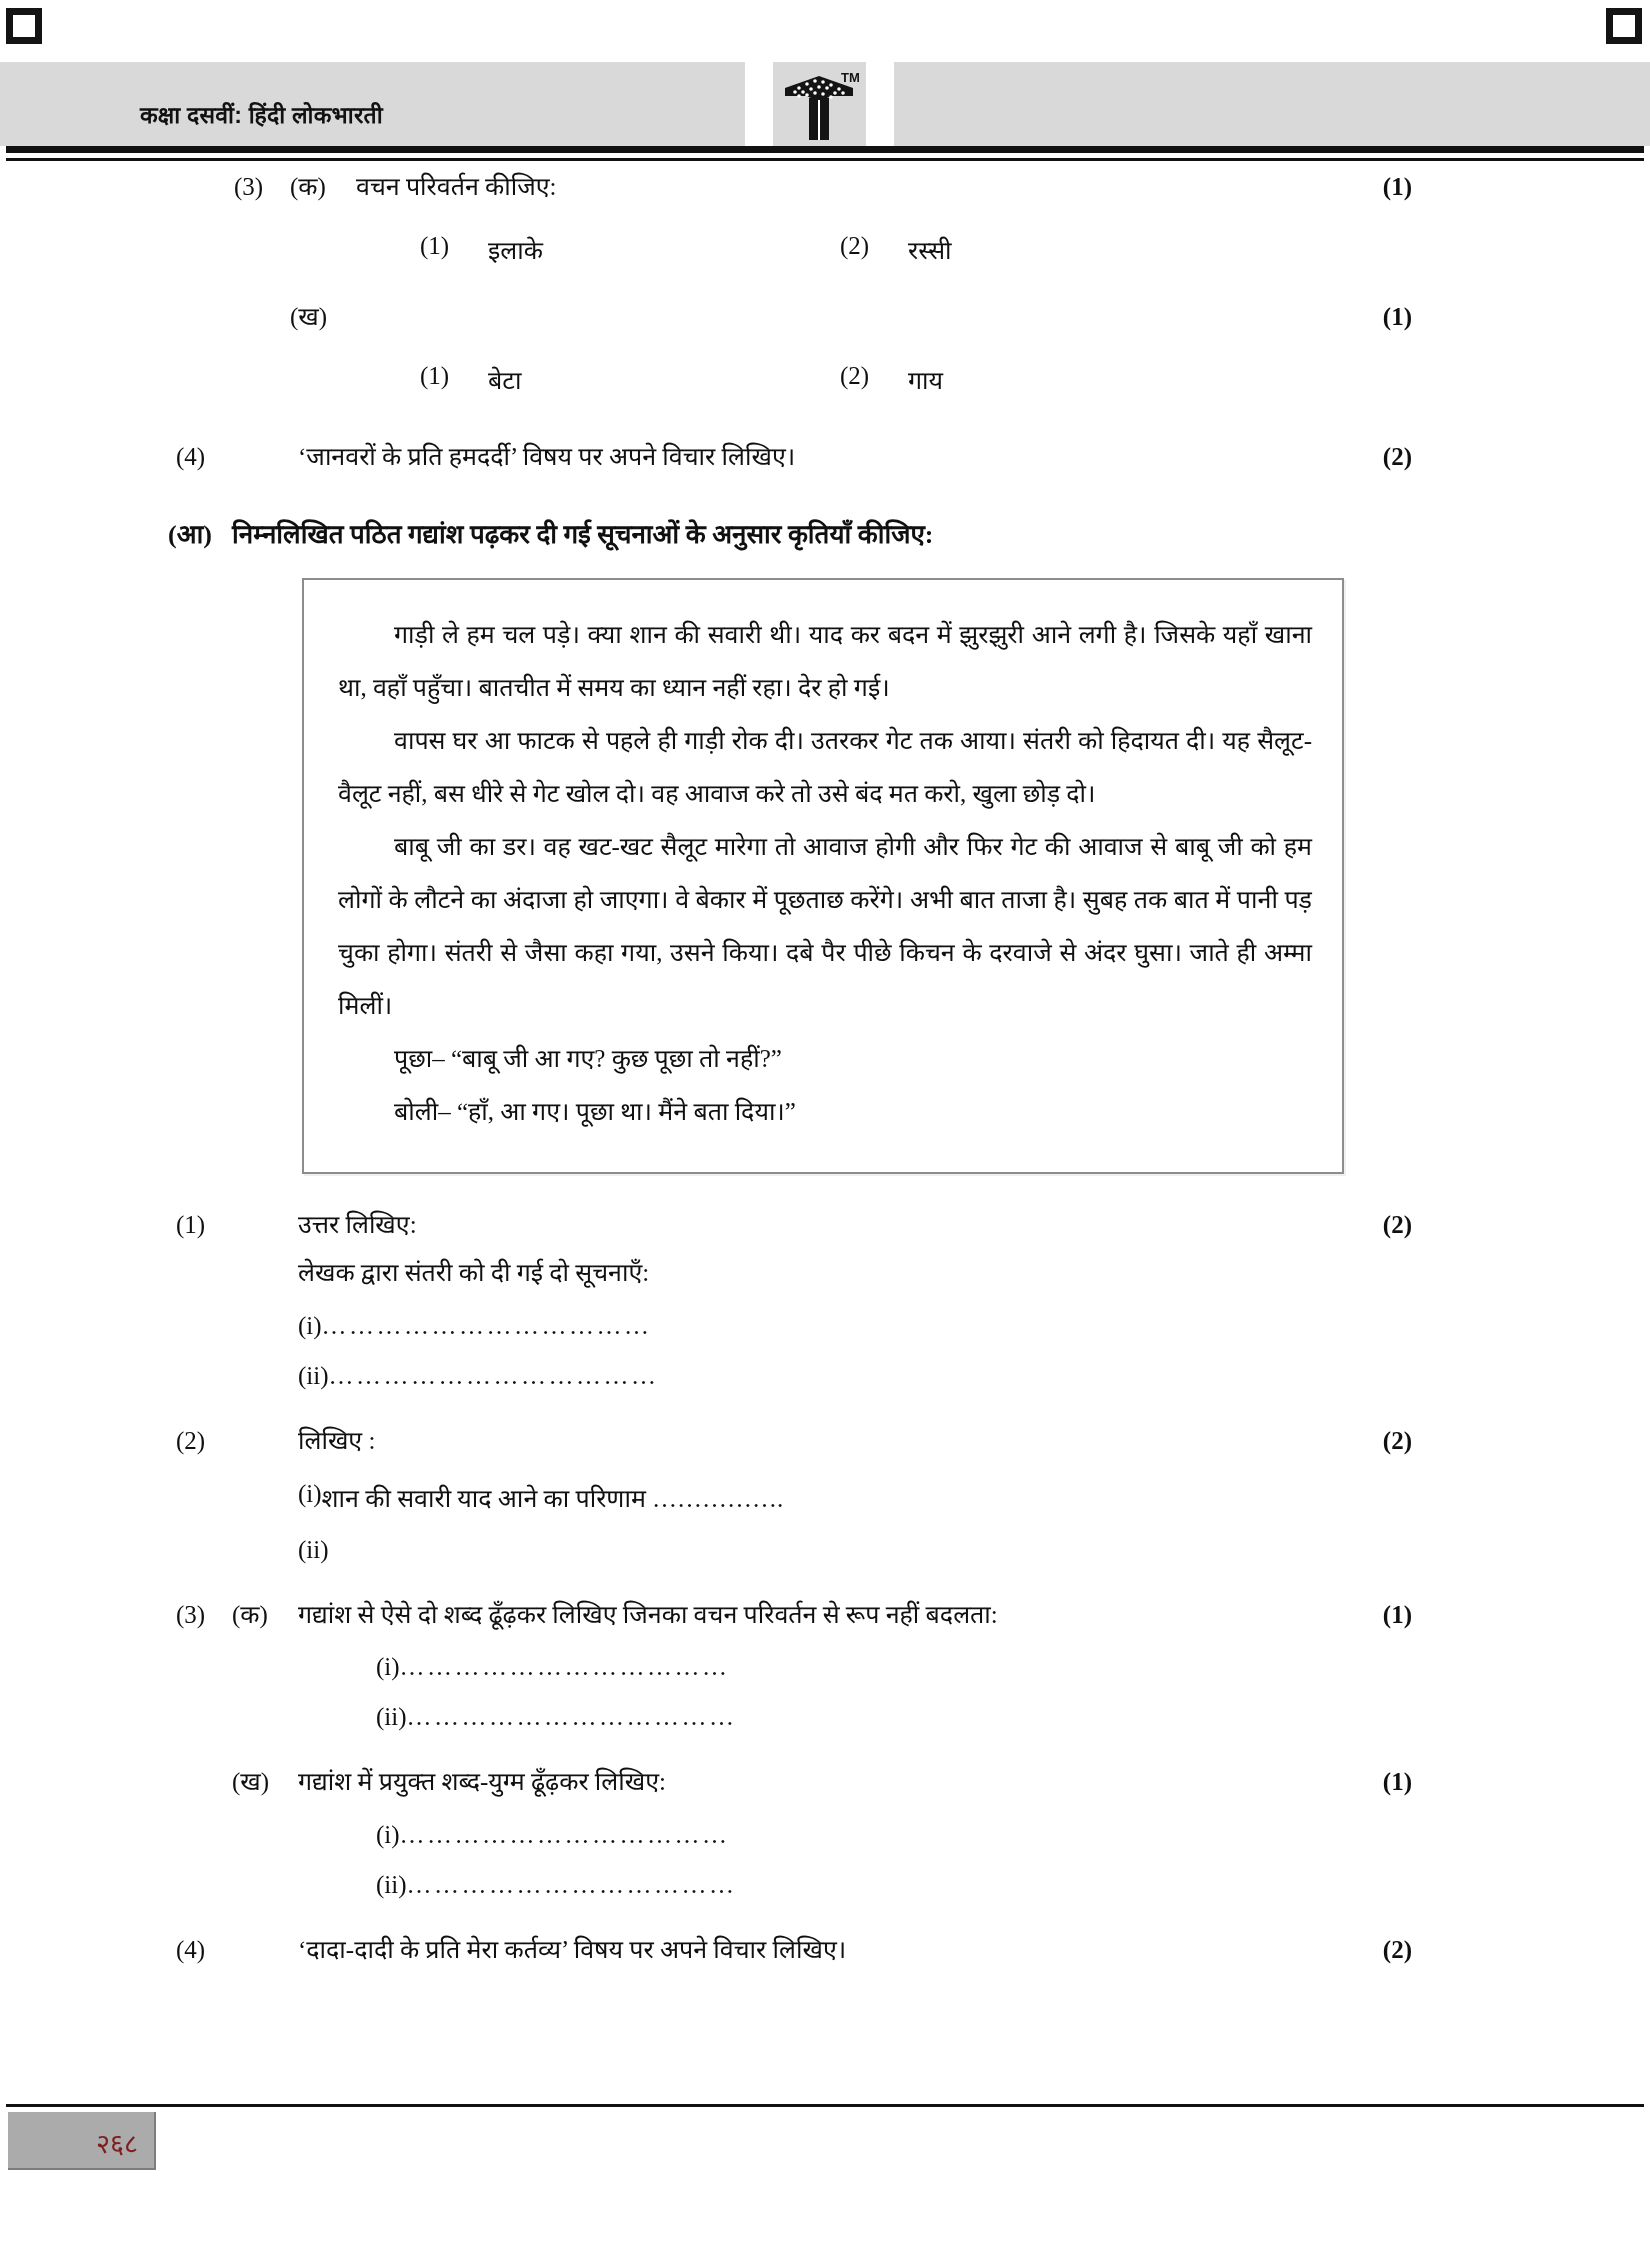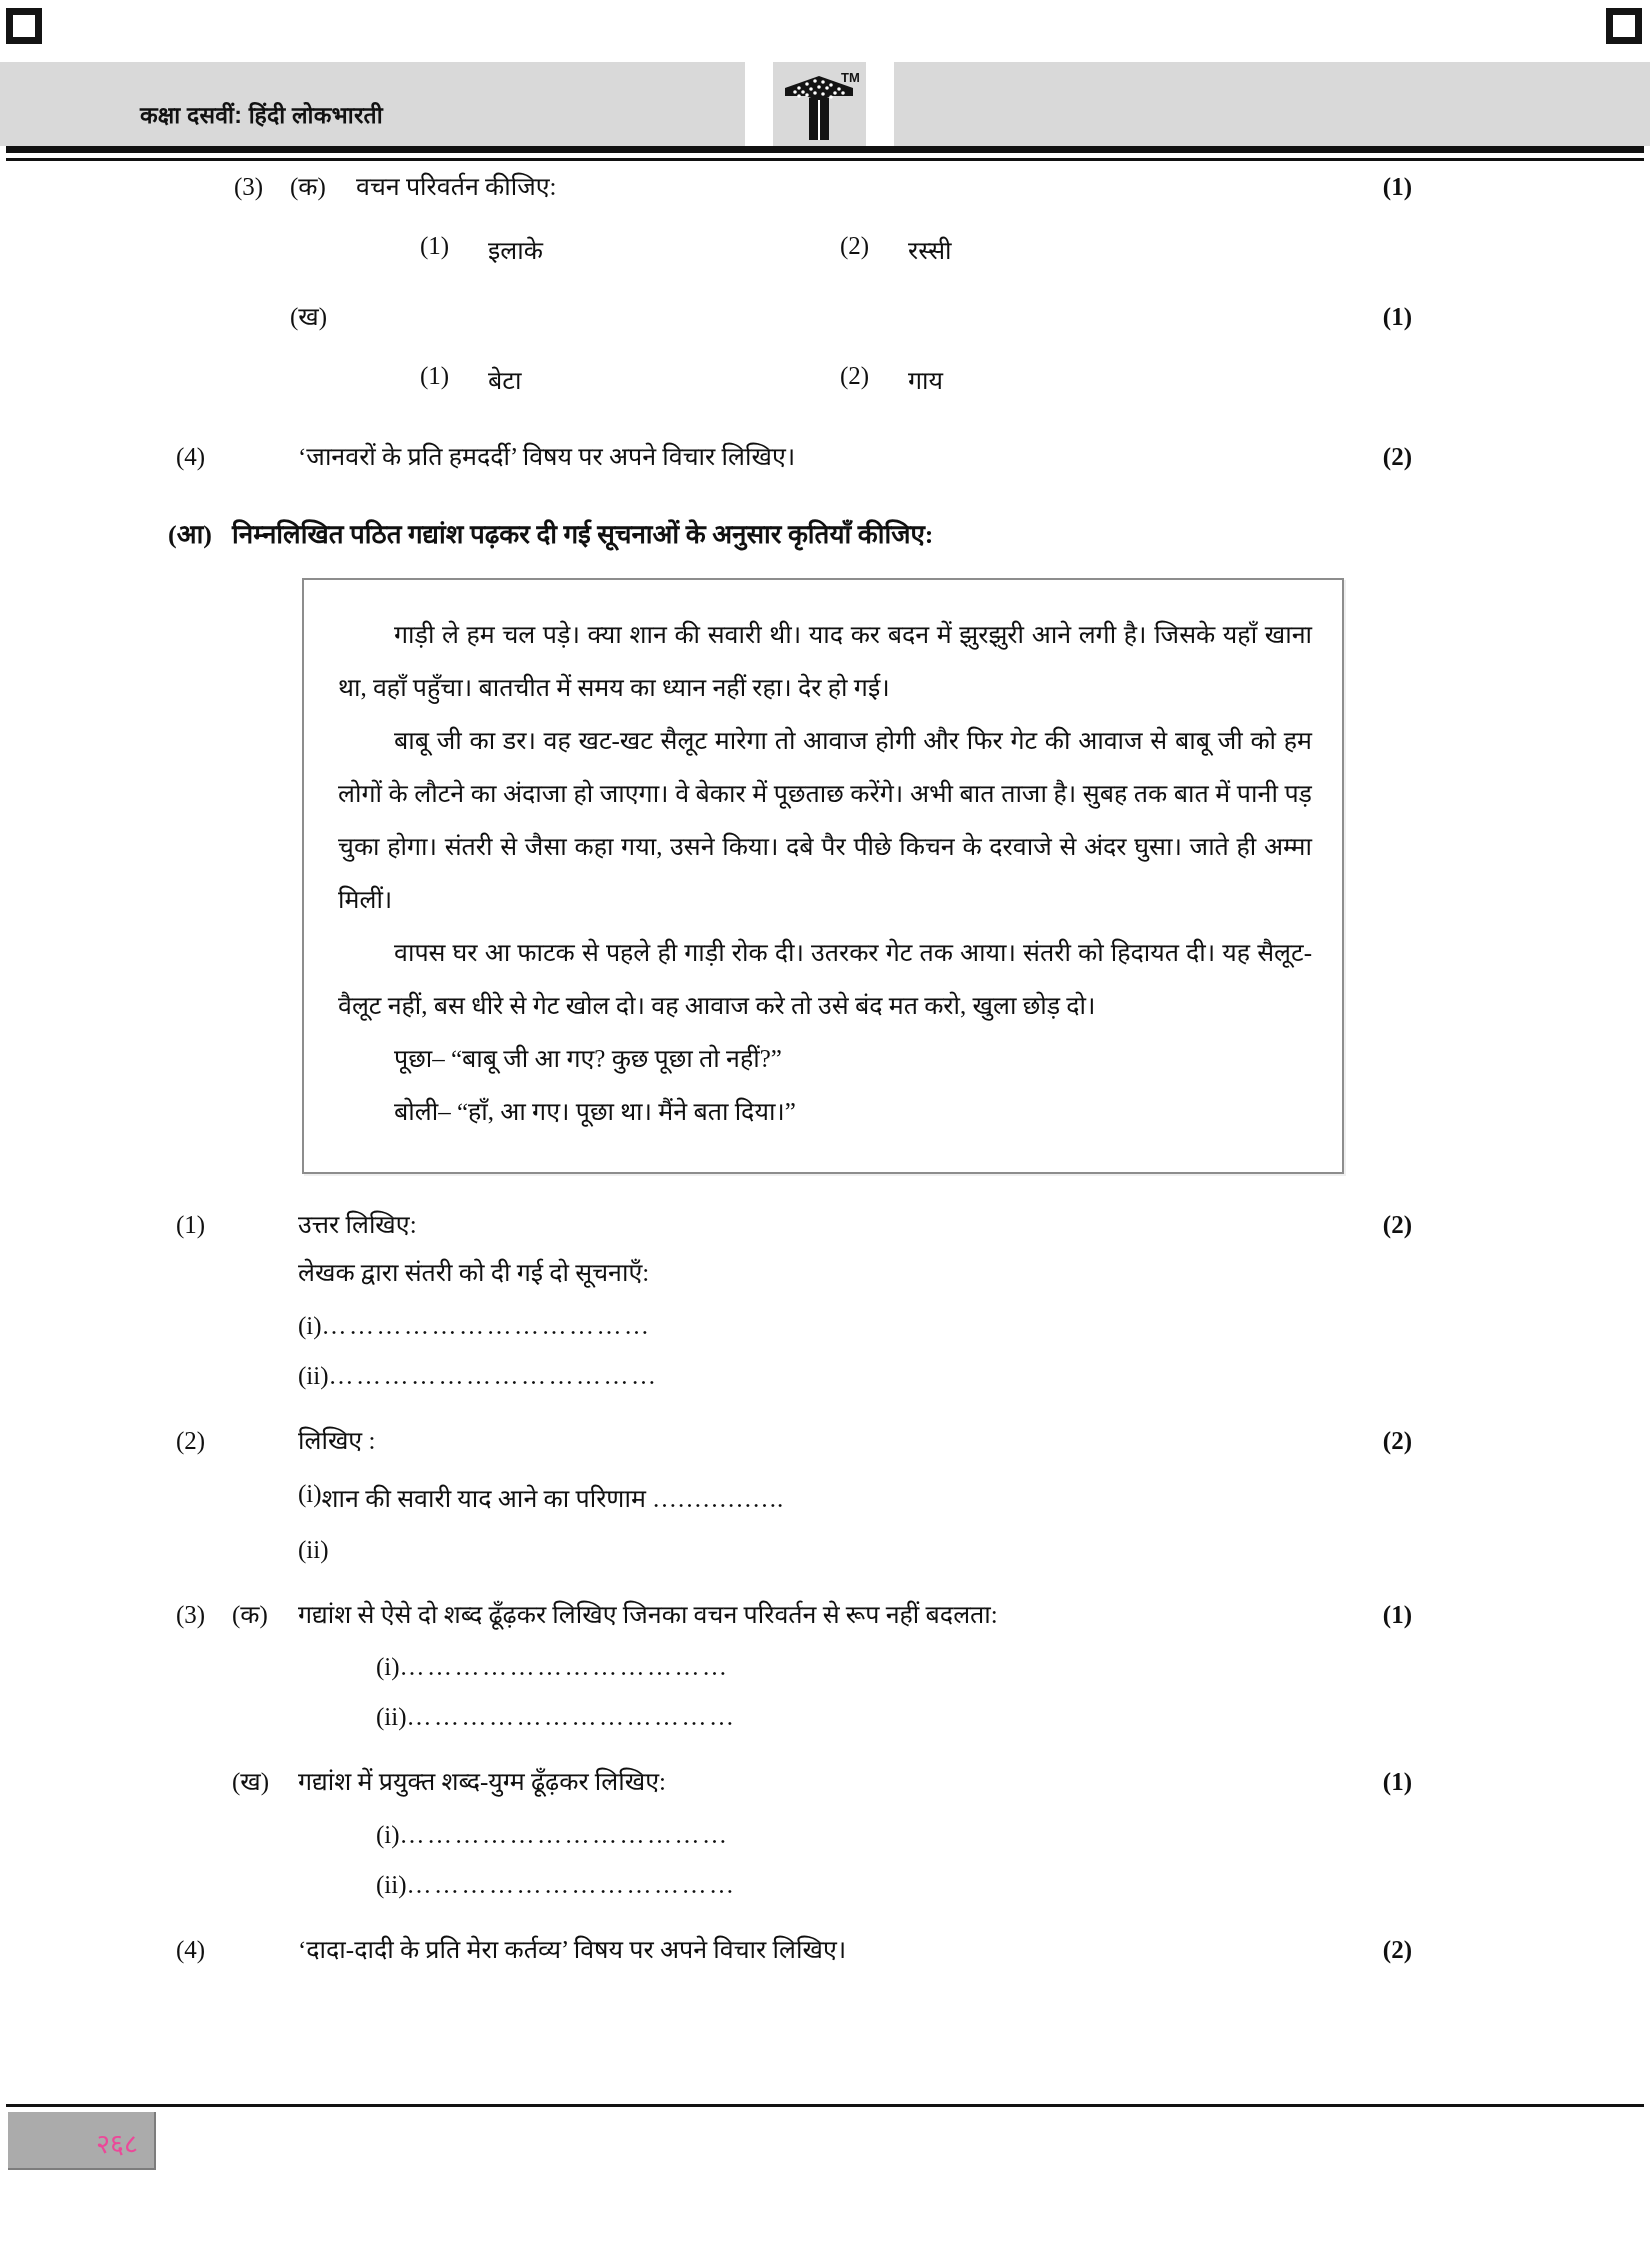--- a/index.html
+++ b/index.html
@@ -159,21 +159,21 @@
     background: #ababab;
     border-right: 2px solid #7d7d7d;
     border-bottom: 2px solid #7d7d7d;
   }
   .foot-num {
     position: absolute;
     left: 96px; top: 2124px;
     font-family: "Liberation Sans", "DejaVu Sans", sans-serif;
     font-size: 27px;
     font-weight: 400;
-    color: #ec4899;
+    color: #7f1d1d;
   }
   .sp-14 { height: 14px; }
   .sp-22 { height: 22px; }
   .sp-28 { height: 28px; }
   .sp-34 { height: 34px; }
   .sp-44 { height: 44px; }
 
   .bold { font-weight: 700; }
 </style>
 </head>
@@ -279,22 +279,22 @@
     <div class="sp-44"></div>
 
     <div class="row bold" style="font-size:26px">
       <div class="num" style="margin-left:162px;width:70px;flex:0 0 70px">(आ)</div>
       <div class="qtext">निम्नलिखित पठित गद्यांश पढ़कर दी गई सूचनाओं के अनुसार कृतियाँ कीजिए:</div>
     </div>
 
     <div class="passage-wrap">
       <div class="passage">
         <p class="ind">गाड़ी ले हम चल पड़े। क्या शान की सवारी थी। याद कर बदन में झुरझुरी आने लगी है। जिसके यहाँ खाना था, वहाँ पहुँचा। बातचीत में समय का ध्यान नहीं रहा। देर हो गई।</p>
+        <p class="ind">वापस घर आ फाटक से पहले ही गाड़ी रोक दी। उतरकर गेट तक आया। संतरी को हिदायत दी। यह सैलूट-वैलूट नहीं, बस धीरे से गेट खोल दो। वह आवाज करे तो उसे बंद मत करो, खुला छोड़ दो।</p>
         <p class="ind">बाबू जी का डर। वह खट-खट सैलूट मारेगा तो आवाज होगी और फिर गेट की आवाज से बाबू जी को हम लोगों के लौटने का अंदाजा हो जाएगा। वे बेकार में पूछताछ करेंगे। अभी बात ताजा है। सुबह तक बात में पानी पड़ चुका होगा। संतरी से जैसा कहा गया, उसने किया। दबे पैर पीछे किचन के दरवाजे से अंदर घुसा। जाते ही अम्मा मिलीं।</p>
-        <p class="ind">वापस घर आ फाटक से पहले ही गाड़ी रोक दी। उतरकर गेट तक आया। संतरी को हिदायत दी। यह सैलूट-वैलूट नहीं, बस धीरे से गेट खोल दो। वह आवाज करे तो उसे बंद मत करो, खुला छोड़ दो।</p>
         <p class="center-ind">पूछा– “बाबू जी आ गए? कुछ पूछा तो नहीं?”</p>
         <p class="center-ind">बोली– “हाँ, आ गए। पूछा था। मैंने बता दिया।”</p>
       </div>
     </div>
 
     <div class="sp-34"></div>
 
     <div class="row">
       <div class="num" style="margin-left:170px">(1)</div>
       <div class="qtext" style="padding-left:66px">उत्तर लिखिए:</div>

